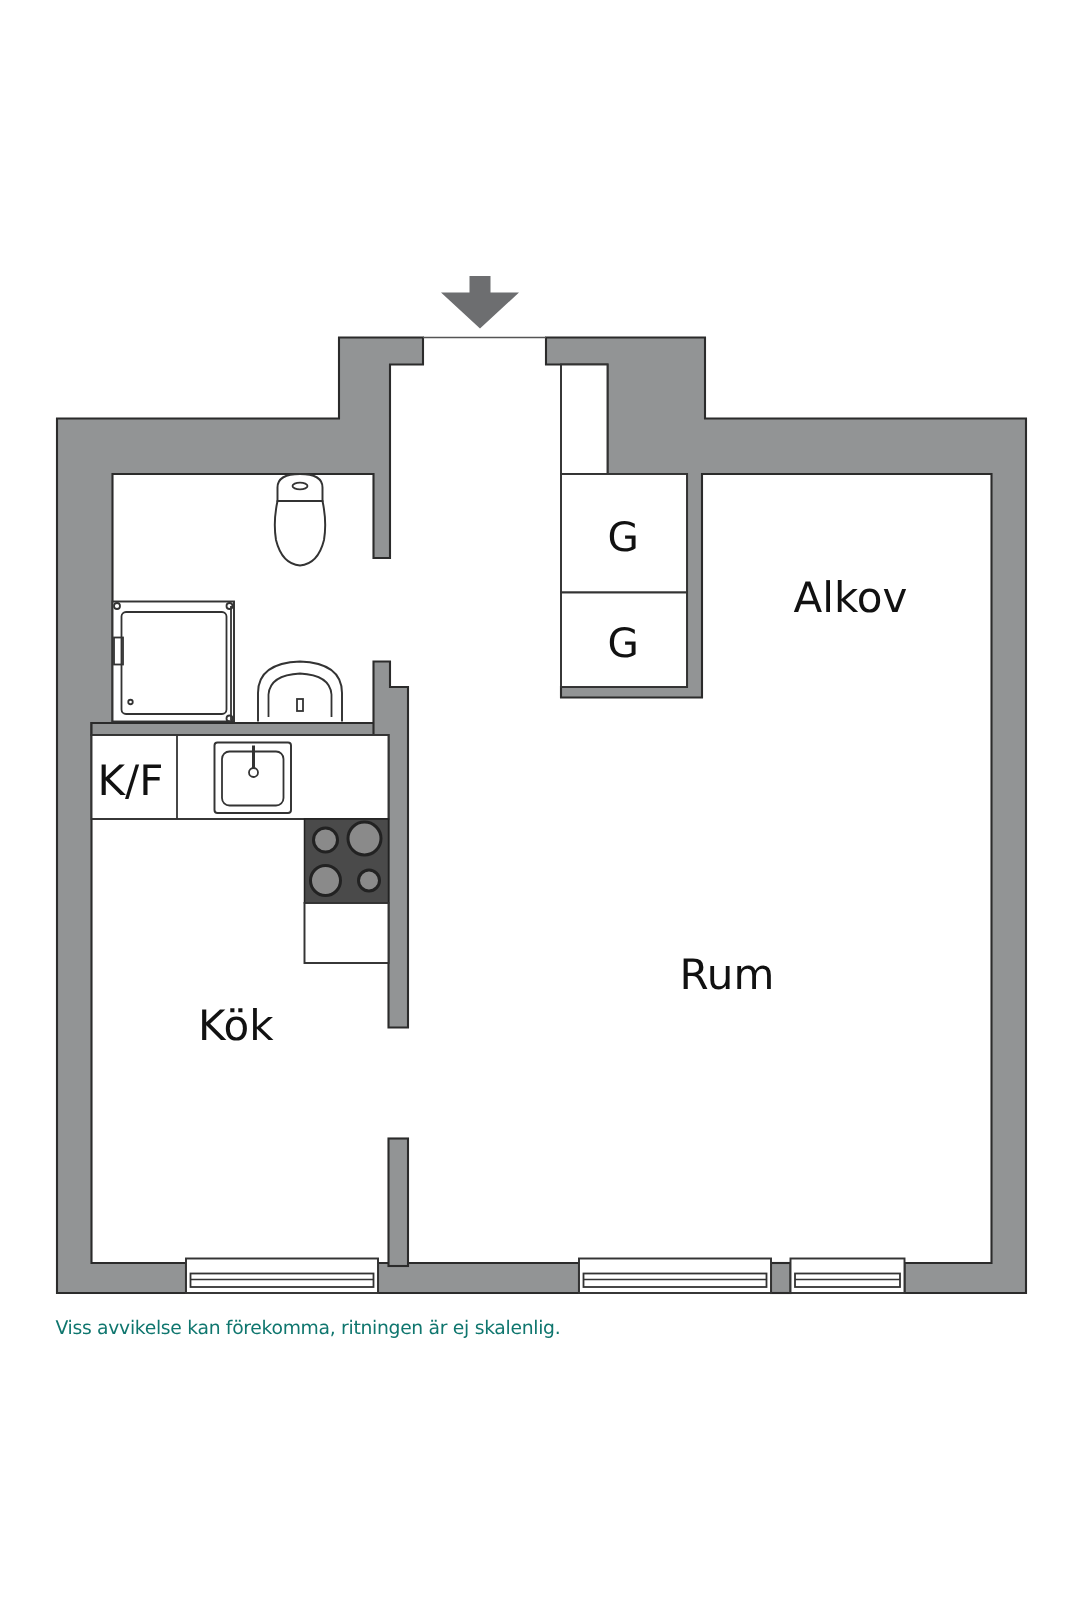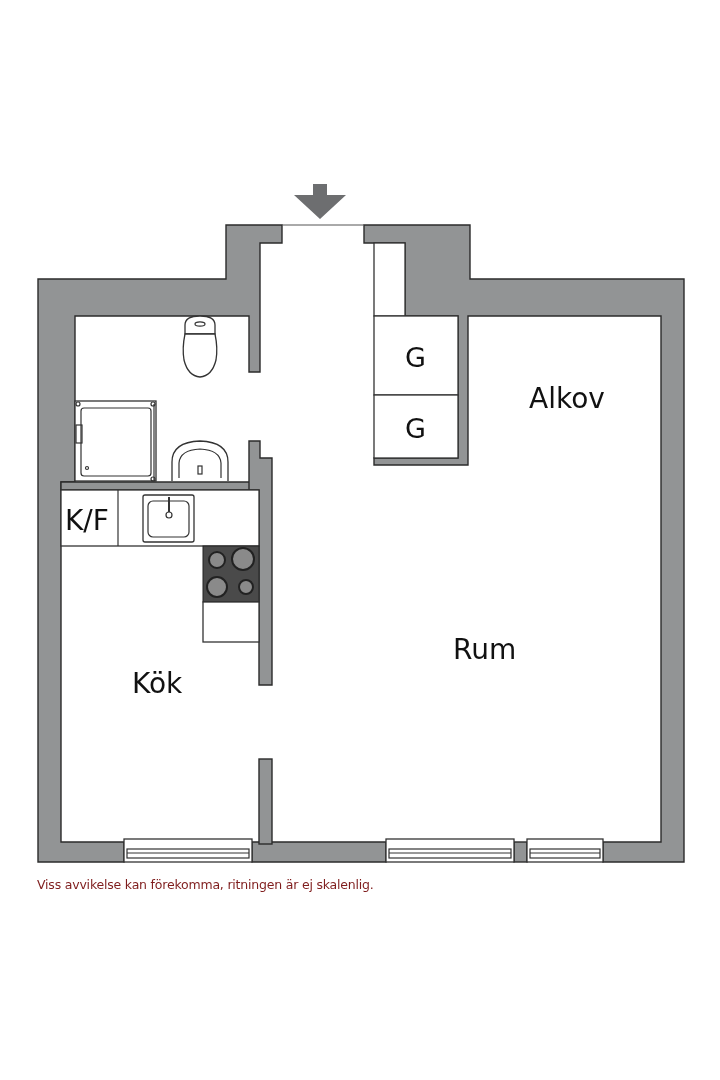--- a/index.html
+++ b/index.html
@@ -2,21 +2,21 @@
 <html><head>
   <meta charset="utf-8">
   <style>
     html, body { margin: 0; padding: 0; background: #ffffff; }
     body { width: 720px; height: 1080px; position: relative; overflow: hidden; font-family: "DejaVu Sans", "Liberation Sans", sans-serif; }
     #plan { position: absolute; left: 0; top: 0; width: 720px; height: 1080px; }
     .wall { fill: #929495; stroke: #2b2b2b; stroke-width: 1.4; }
     .fix { fill: #ffffff; stroke: #333; stroke-width: 1.3; }
     .thin { fill: none; stroke: #333; stroke-width: 1.2; }
     .label { font-family: "DejaVu Sans", "Liberation Sans", sans-serif; fill: #111; }
-    .disclaimer { position: absolute; left: 37px; top: 877px; font-size: 12.5px; color: #7f1d1d; font-family: "DejaVu Sans", "Liberation Sans", sans-serif; letter-spacing: -0.2px; }
+    .disclaimer { position: absolute; left: 37px; top: 877px; font-size: 12.5px; color: #0f766e; font-family: "DejaVu Sans", "Liberation Sans", sans-serif; letter-spacing: -0.2px; }
   </style>
 </head>
 <body>
 
 <svg id="plan" viewBox="0 0 720 1080" xmlns="http://www.w3.org/2000/svg">
 
   <g>
     <polygon points="313,184 327,184 327,195 346,195 320,219 294,195 313,195" fill="#6d6e70"></polygon>
   </g>
 

